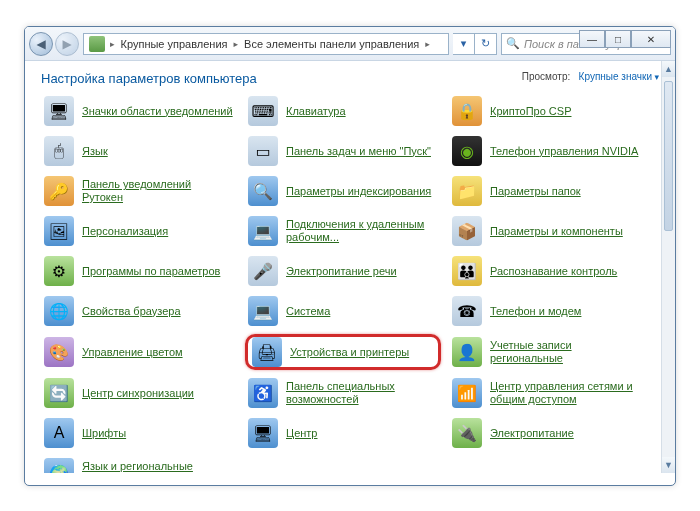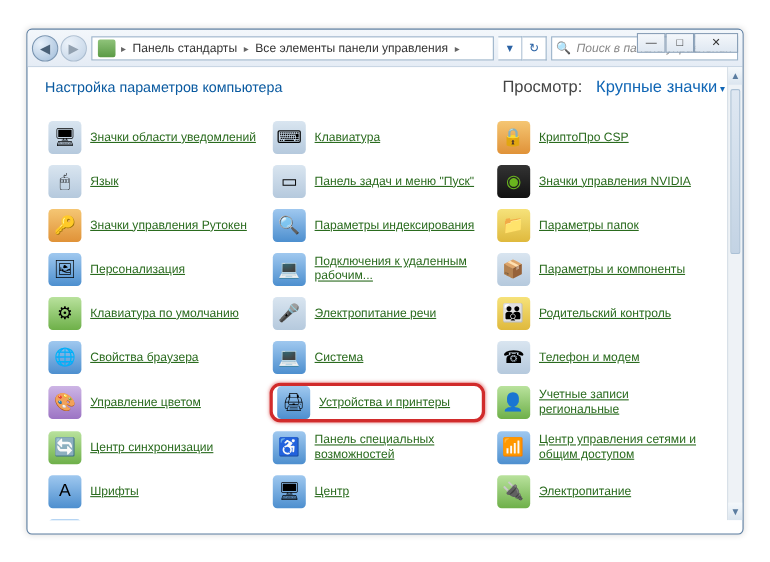--- a/index.html
+++ b/index.html
@@ -15,23 +15,23 @@
   .navbtn.fwd { opacity: 0.55; }
   .addr { flex: 1; height: 22px; border: 1px solid #9ab2c9; background: #fff; display: flex; align-items: center; padding: 0 2px; font-size: 11px; color: #333; }
   .addr .ico { width: 16px; height: 16px; margin: 0 3px; background: linear-gradient(#8fc37a,#5a9a45); border-radius:2px; }
   .addr .crumb { padding: 0 4px; height: 100%; display: flex; align-items: center; }
   .addr .sep { color: #666; padding: 0 2px; font-size:9px; }
   .addr-btns { display:flex; height:22px; }
   .addr-btn { width:22px; height:22px; border:1px solid #9ab2c9; border-left:none; background:#fff; display:flex; align-items:center; justify-content:center; color:#2a62a4; font-size:11px;}
   .search { width: 170px; height: 22px; border: 1px solid #9ab2c9; background: #fff; display: flex; align-items: center; padding: 0 4px; color: #888; font-style: italic; font-size: 11px;}
   .search .sico { width:14px; height:14px; margin-right:4px; color:#5a97d3; font-style:normal;}
   .content { padding: 10px 16px 8px 16px; position: relative; }
-  .toprow { display: flex; justify-content: space-between; align-items: center; margin-bottom: 20px;}
+  .toprow { display: flex; justify-content: space-between; align-items: flex-start; margin-bottom: 8px;}
   .pagetitle { color: #0a5aa0; font-size: 13px; }
-  .viewby { font-size: 15px; color: #444; }
+  .viewby { font-size: 10px; color: #444; }
   .viewby a { color: #1066b5; text-decoration: none; }
   .viewby .drop::after { content:" ▾"; font-size:9px; color:#1066b5;}
   .grid { display: grid; grid-template-columns: repeat(3, 1fr); column-gap: 8px; row-gap: 6px; padding-right: 14px;}
   .item { display: flex; align-items: center; gap: 8px; min-height: 34px; padding: 2px 3px; border-radius: 2px; position:relative;}
   .item .icon { width: 30px; height: 30px; flex-shrink: 0; border-radius: 4px; display:flex; align-items:center; justify-content:center; font-size:16px;}
   .item .label { color: #2a6b1e; font-size: 11px; line-height: 1.15; text-decoration: underline; }
   .item.highlight { border: 3px solid #d12b2b; border-radius: 10px; box-shadow: 0 0 3px rgba(209,43,43,0.5); padding: 0 4px; }
   .scrollbar { position: absolute; right: 0; top: 0; bottom: 0; width: 14px; background: #eef2f6; border-left: 1px solid #d5dee7;}
   .scroll-arrow { height: 16px; display:flex; align-items:center; justify-content:center; font-size:9px; color:#5a7ca0; background:linear-gradient(#f4f8fb,#dbe5ef);}
   .scroll-thumb { position:absolute; left:2px; right:2px; top:20px; height:150px; background: linear-gradient(#dfe8f2,#c3d3e4); border:1px solid #aac0d5; border-radius:2px;}
@@ -58,21 +58,21 @@
   </div>
 
   <div class="navbar">
     <div class="navbtns">
       <div class="navbtn">◀</div>
       <div class="navbtn fwd">▶</div>
     </div>
     <div class="addr">
       <div class="ico"></div>
       <span class="sep">▸</span>
-      <span class="crumb">Панель стандарты</span>
+      <span class="crumb">Крупные управления</span>
       <span class="sep">▸</span>
       <span class="crumb">Все элементы панели управления</span>
       <span class="sep">▸</span>
     </div>
     <div class="addr-btns">
       <div class="addr-btn">▾</div>
       <div class="addr-btn">↻</div>
     </div>
     <div class="search">
       <span class="sico">🔍</span>
@@ -106,25 +106,25 @@
           <div class="item">
             <div class="icon ic-generic">🖱</div>
             <div class="label">Язык</div>
           </div>
           <div class="item">
             <div class="icon ic-generic">▭</div>
             <div class="label">Панель задач и меню "Пуск"</div>
           </div>
           <div class="item">
             <div class="icon ic-nvidia">◉</div>
-            <div class="label">Значки управления NVIDIA</div>
+            <div class="label">Телефон управления NVIDIA</div>
           </div>
           <div class="item">
             <div class="icon ic-orange">🔑</div>
-            <div class="label">Значки управления Рутокен</div>
+            <div class="label">Панель уведомлений Рутокен</div>
           </div>
           <div class="item">
             <div class="icon ic-blue">🔍</div>
             <div class="label">Параметры индексирования</div>
           </div>
           <div class="item">
             <div class="icon ic-yellow">📁</div>
             <div class="label">Параметры папок</div>
           </div>
           <div class="item">
@@ -134,29 +134,29 @@
           <div class="item">
             <div class="icon ic-blue">💻</div>
             <div class="label">Подключения к удаленным рабочим...</div>
           </div>
           <div class="item">
             <div class="icon ic-generic">📦</div>
             <div class="label">Параметры и компоненты</div>
           </div>
           <div class="item">
             <div class="icon ic-green">⚙</div>
-            <div class="label">Клавиатура по умолчанию</div>
+            <div class="label">Программы по параметров</div>
           </div>
           <div class="item">
             <div class="icon ic-generic">🎤</div>
             <div class="label">Электропитание речи</div>
           </div>
           <div class="item">
             <div class="icon ic-yellow">👪</div>
-            <div class="label">Родительский контроль</div>
+            <div class="label">Распознавание контроль</div>
           </div>
           <div class="item">
             <div class="icon ic-blue">🌐</div>
             <div class="label">Свойства браузера</div>
           </div>
           <div class="item">
             <div class="icon ic-blue">💻</div>
             <div class="label">Система</div>
           </div>
           <div class="item">

